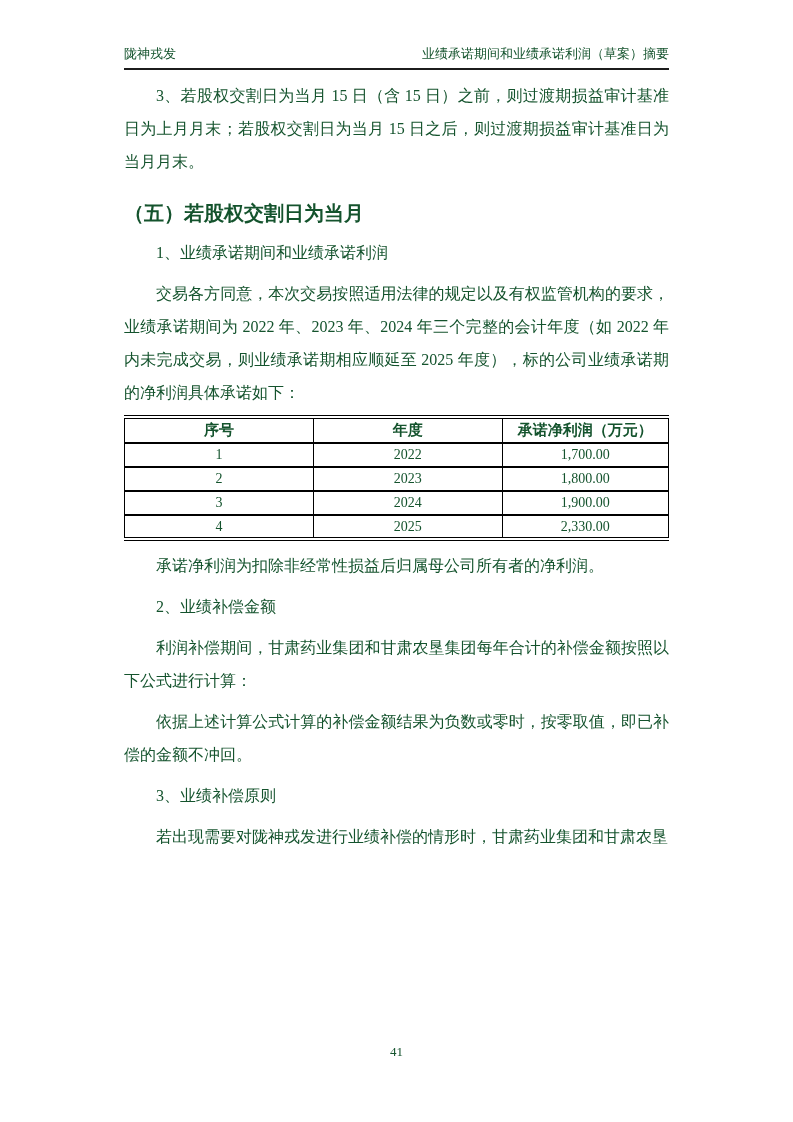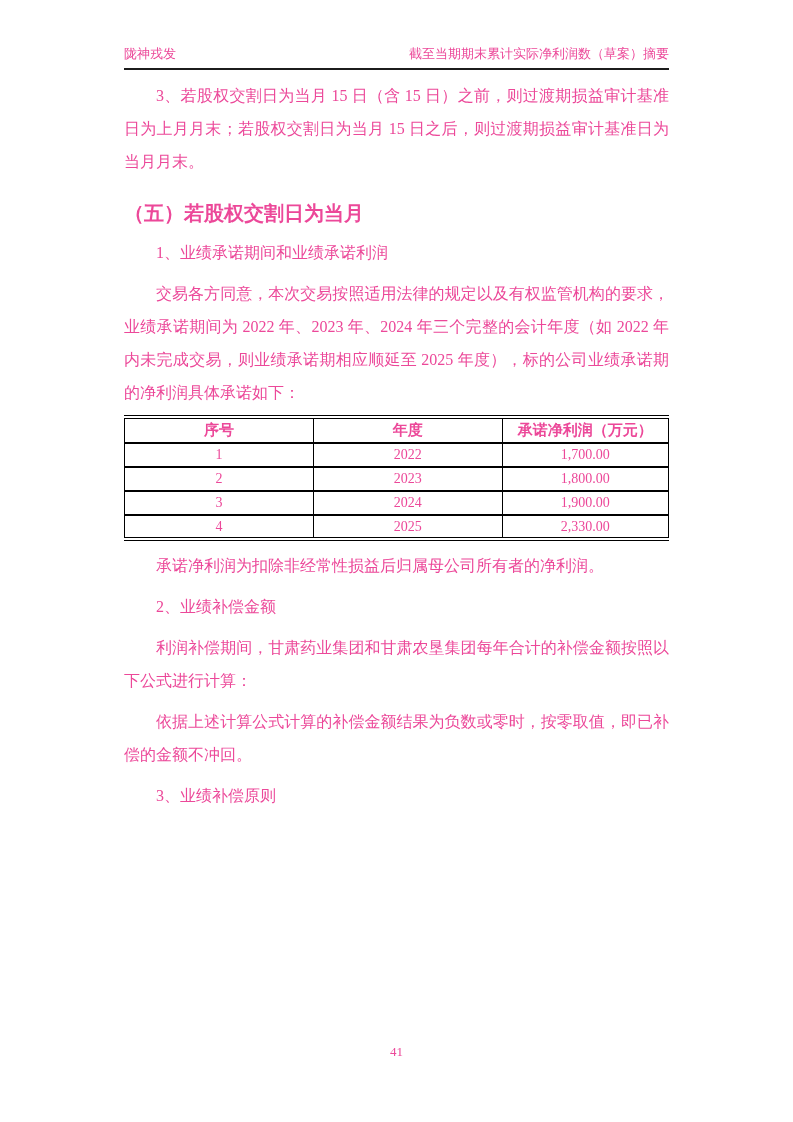--- a/index.html
+++ b/index.html
@@ -1,21 +1,21 @@
 <!DOCTYPE html>
 <html><head>
 <meta charset="utf-8">
 <style>
   * { margin:0; padding:0; box-sizing:border-box; }
   html,body { background:#ffffff; }
   .page {
     position:relative;
     width:793px; height:1122px;
     background:#ffffff;
-    color:#ec4899;
+    color:#14532d;
     font-family:"Liberation Serif","DejaVu Serif",serif;
     overflow:hidden;
   }
   .running-header {
     position:absolute;
     top:46px; left:124px; right:124px;
     display:flex;
     justify-content:space-between;
     align-items:flex-end;
     font-size:13px;
@@ -79,21 +79,21 @@
     font-size:13px;
   }
 </style>
 </head>
 <body>
 
 <div class="page">
 
   <div class="running-header">
     <span>陇神戎发</span>
-    <span>截至当期期末累计实际净利润数（草案）摘要</span>
+    <span>业绩承诺期间和业绩承诺利润（草案）摘要</span>
   </div>
 
   <div class="content">
 
     <p class="body first">3、若股权交割日为当月 15 日（含 15 日）之前，则过渡期损益审计基准日为上月月末；若股权交割日为当月 15 日之后，则过渡期损益审计基准日为当月月末。</p>
 
     <h2 class="section">（五）若股权交割日为当月</h2>
 
     <p class="body">1、业绩承诺期间和业绩承诺利润</p>
 
@@ -141,18 +141,19 @@
     <p class="body">2、业绩补偿金额</p>
 
     <p class="body">利润补偿期间，甘肃药业集团和甘肃农垦集团每年合计的补偿金额按照以下公式进行计算：</p>
 
 
     <p class="body">依据上述计算公式计算的补偿金额结果为负数或零时，按零取值，即已补偿的金额不冲回。</p>
 
 
     <p class="body">3、业绩补偿原则</p>
 
+    <p class="body">若出现需要对陇神戎发进行业绩补偿的情形时，甘肃药业集团和甘肃农垦</p>
 
   </div>
 
   <div class="footer">41</div>
 
 </div>
 
 </body></html>

